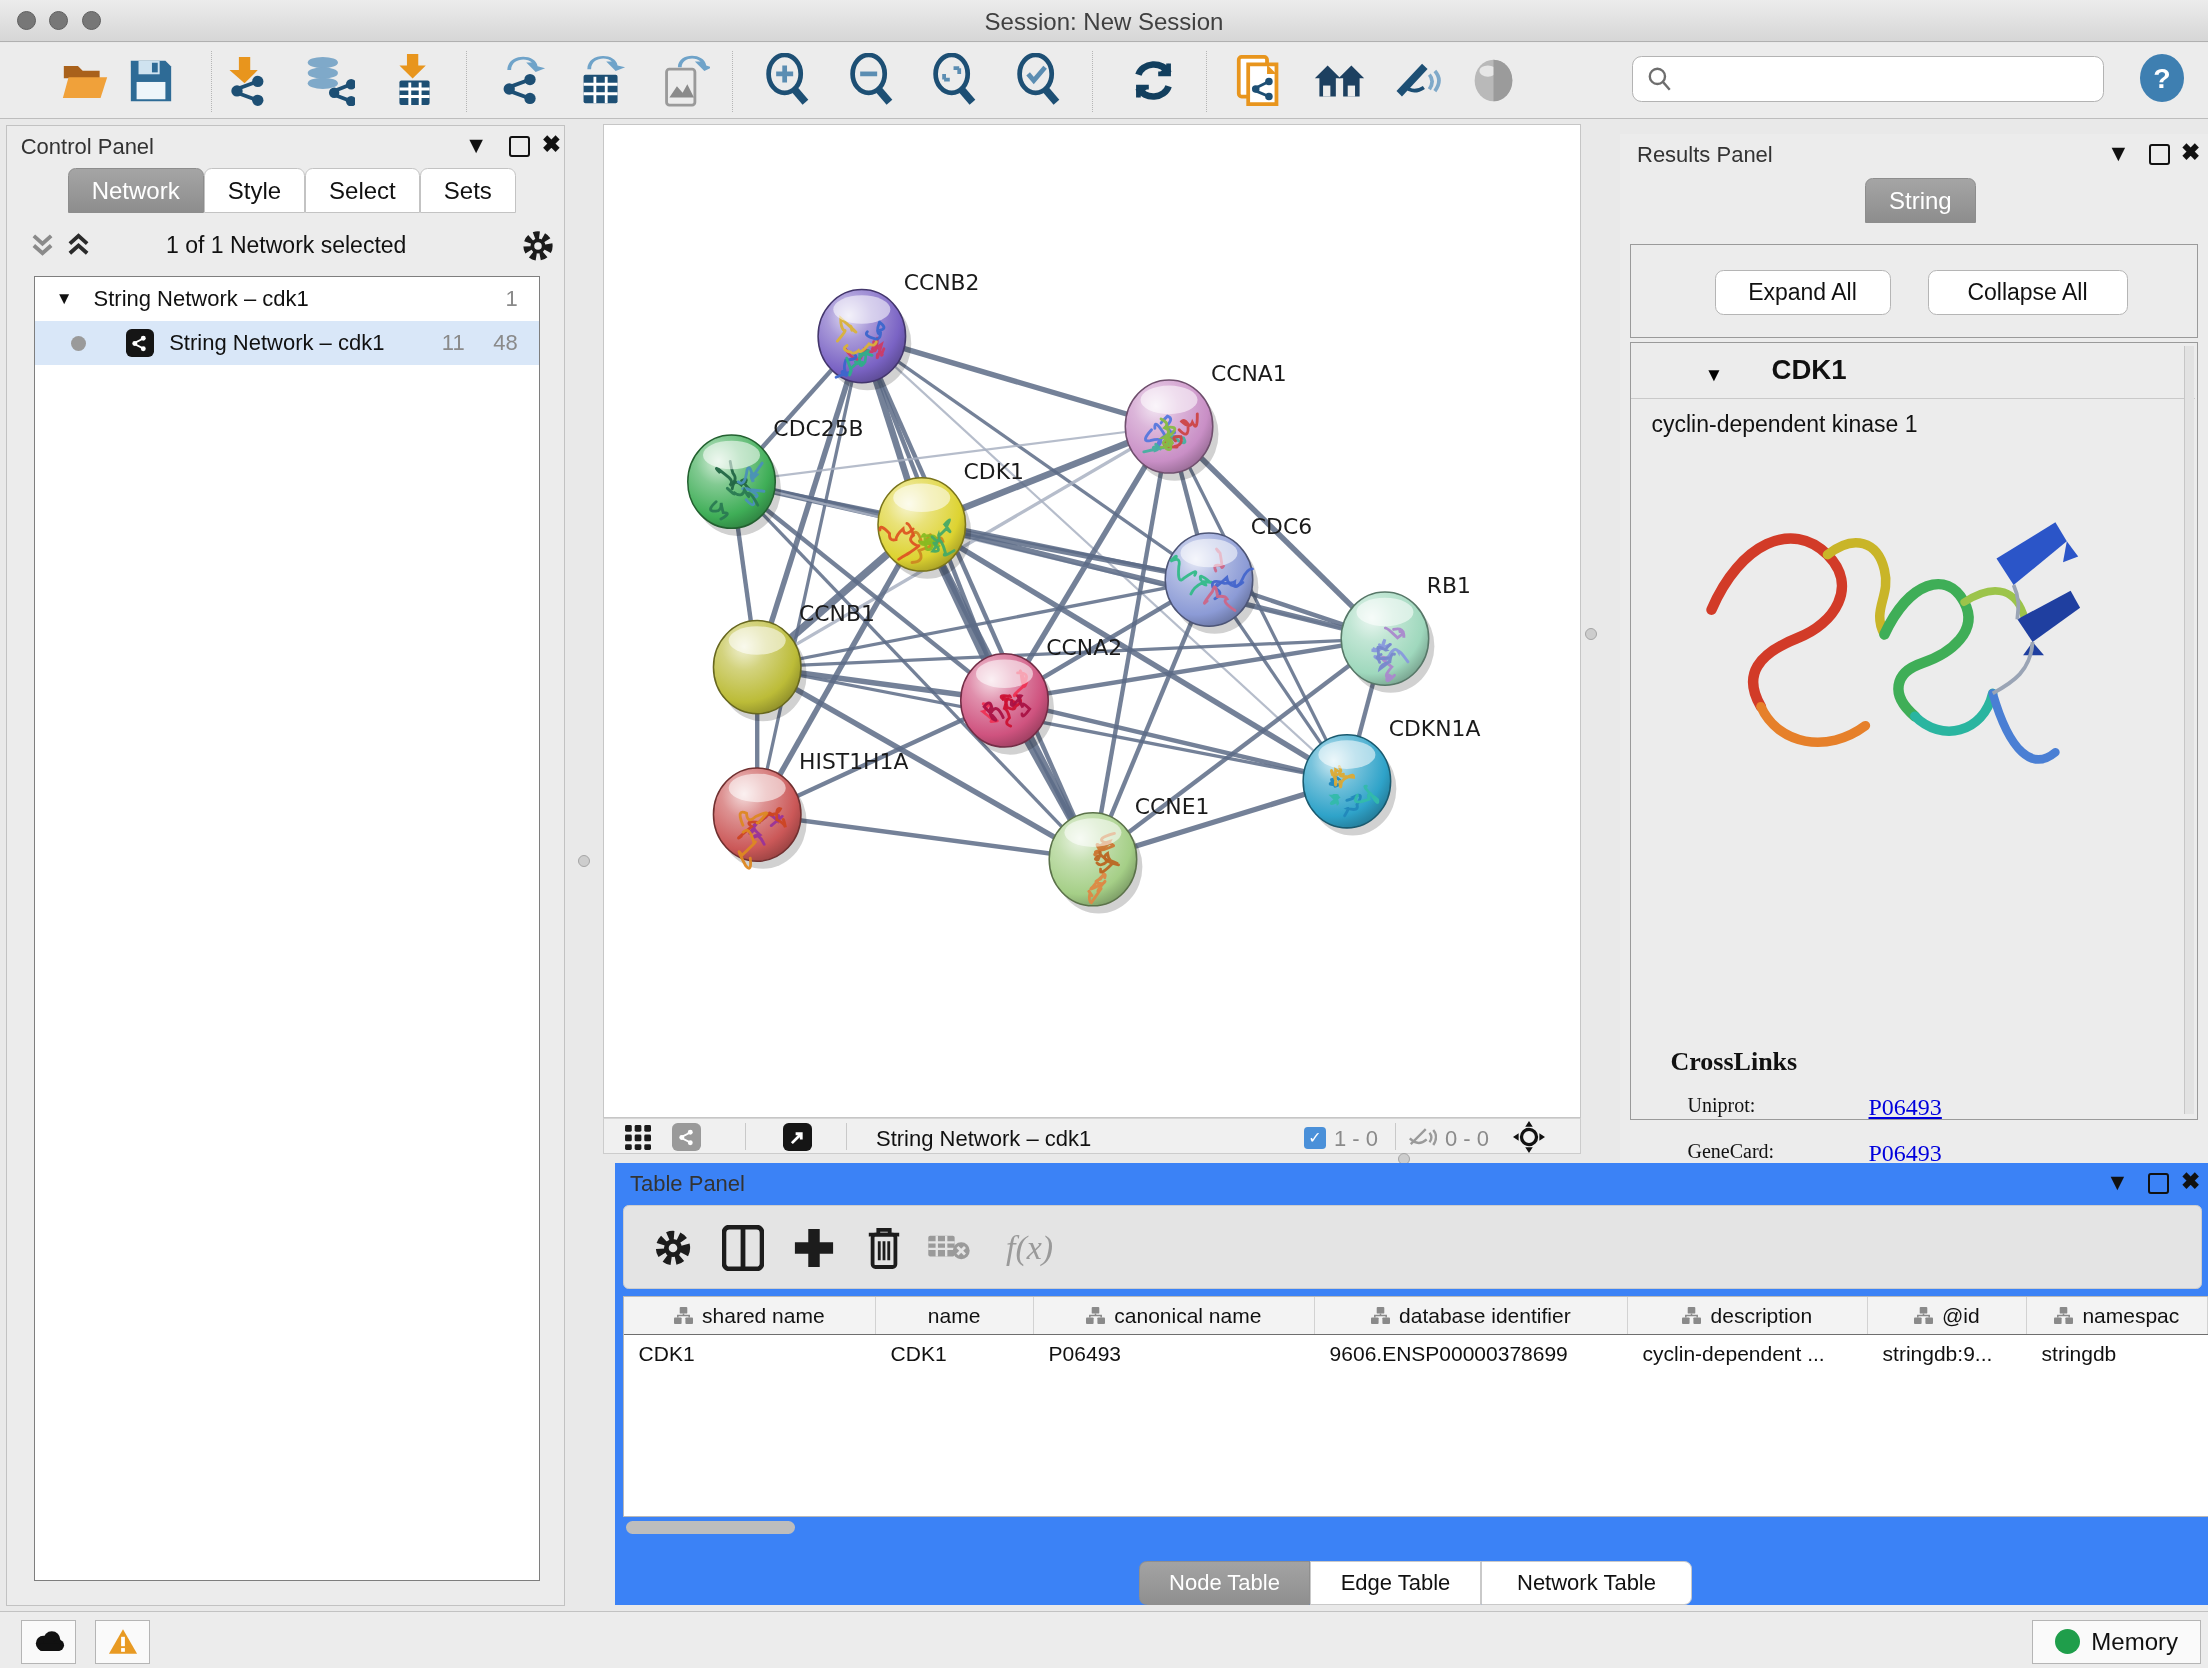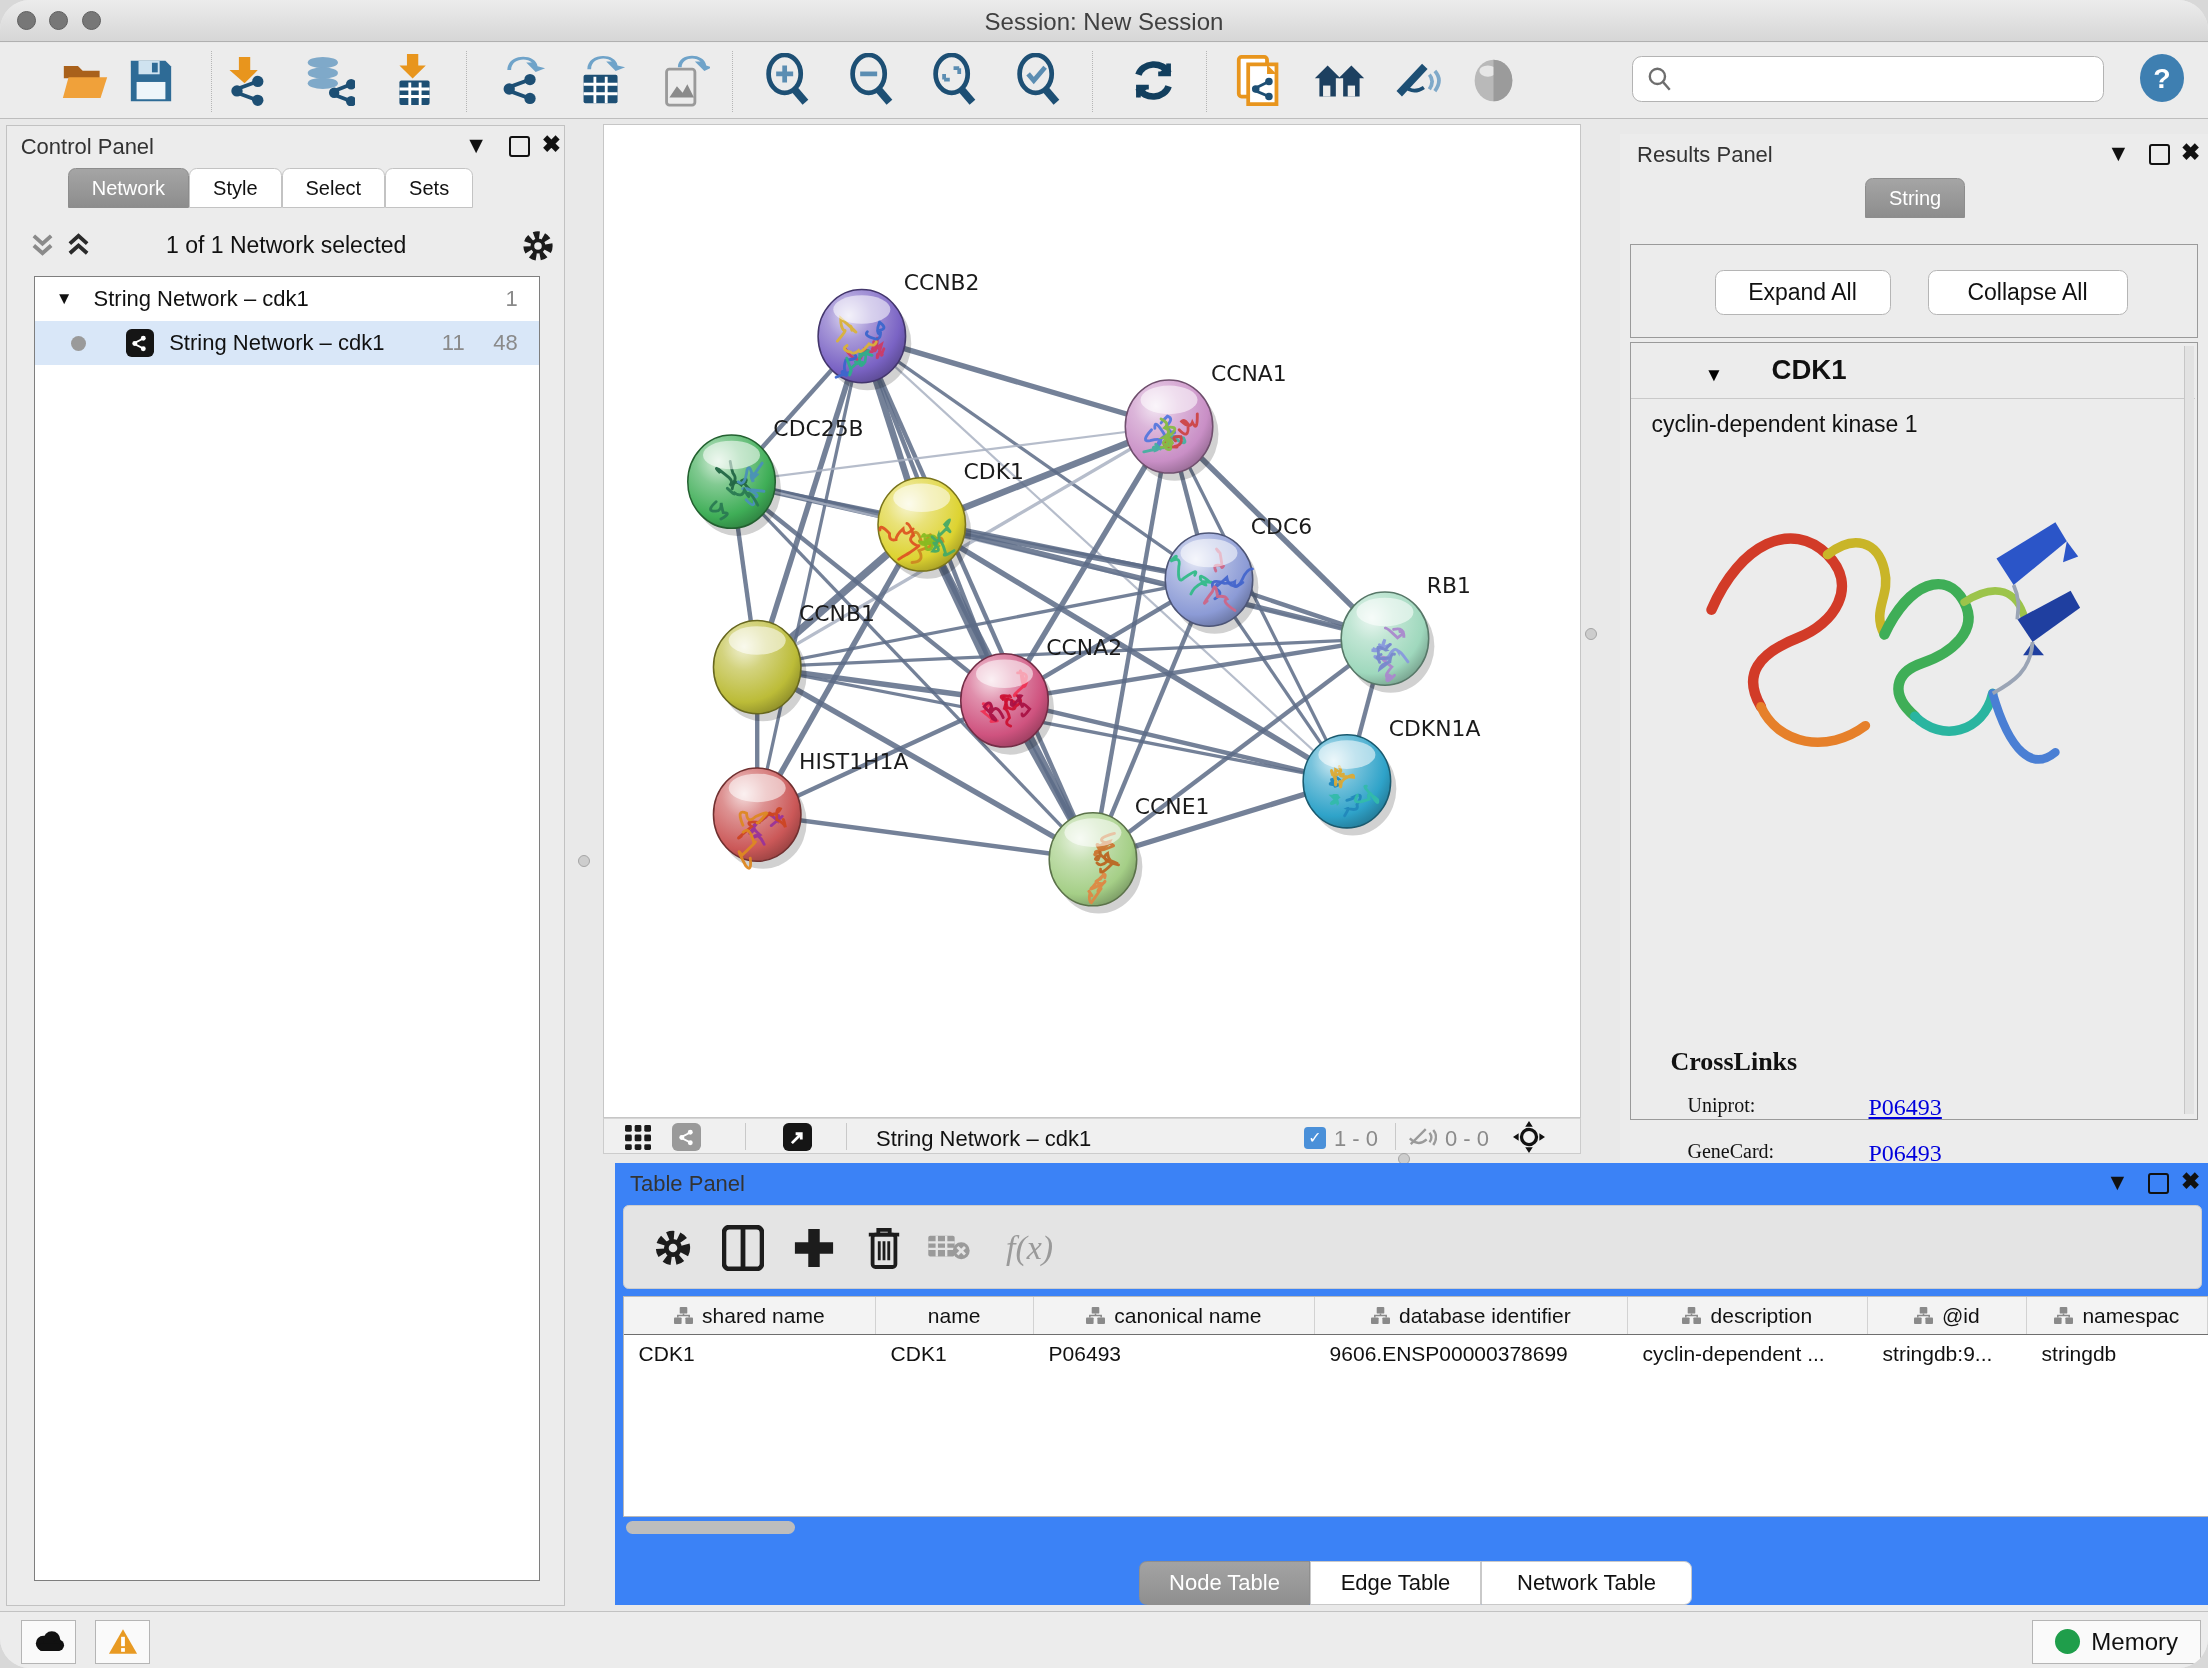--- a/index.html
+++ b/index.html
@@ -1,18 +1,18 @@
 <!DOCTYPE html>
 <html style="font-size:15px"><head>
 <meta charset="utf-8">
 <style>
   * { margin:0; padding:0; box-sizing:border-box; }
   html,body { background:#d8d8d8; }
   body { font-family:"Liberation Sans", sans-serif; }
-  #stage { position:relative; width:2208px; height:1668px; background:#e9e9e9; overflow:hidden;border-radius:30px; }
+  #stage { position:relative; width:2208px; height:1668px; background:#e9e9e9; overflow:hidden; }
   .abs { position:absolute; }
 
   
   #titlebar { left:0; top:0; width:2208px; height:42px;
     background:linear-gradient(#ececec,#d6d6d6); border-bottom:1px solid #b0b0b0; }
   .tlight { position:absolute; top:11.4px; width:19px; height:19px; border-radius:50%;
     background:#777; border:1px solid #5f5f5f; }
   #win-title { position:absolute; top:7.6px; left:0; width:100%; text-align:center;
     font-size:24px; color:#404040; }
 
@@ -26,21 +26,21 @@
     background:#fff; border:1px solid #b3b3b3; border-radius:9.5px; display:flex; align-items:center; }
   #tb-search input { border:none; outline:none; font-size:21px; flex:1; background:transparent; }
   #tb-help { position:absolute; left:2140px; top:11.4px; width:44px; height:48px; border-radius:50%;
     background:#3e7fb1; color:#fff; font-size:28.5px; font-weight:bold; text-align:center; line-height:48px; }
 
   
   .panel-title { font-size:22px; color:#333; }
   .pctl { position:absolute; font-size:23px; color:#111; }
   .pctl-box { position:absolute; width:21px; height:21px; border:2.9px solid #111; border-radius:2.9px; }
   .tab { display:inline-block; border:1px solid #c3c3c3; background:#fff; color:#111;
-    font-size:20px; text-align:center; padding:7.6px 23px; border-radius:7.6px 7.6px 0 0; cursor:pointer; }
+    font-size:24px; text-align:center; padding:7.6px 23px; border-radius:7.6px 7.6px 0 0; cursor:pointer; }
   .tab.active { background:linear-gradient(#a5a5a5,#8d8d8d); color:#fff; border-color:#8d8d8d; }
 
   
   #control-panel { left:5.7px; top:125px; width:559px; height:1481px; background:#ececec;
     border:1px solid #c2c2c2; }
   #cp-list { position:absolute; left:27px; top:150px; width:506px; height:1305px;
     background:#fff; border:1.9px solid #7e7e7e; }
   .cp-row { position:relative; height:44px; font-size:22px; color:#111; display:flex; align-items:center; }
   .cp-row.sel { background:#d9e7f8; }
   .share-badge { width:28.5px; height:28.5px; border-radius:5.7px; background:#151515;

